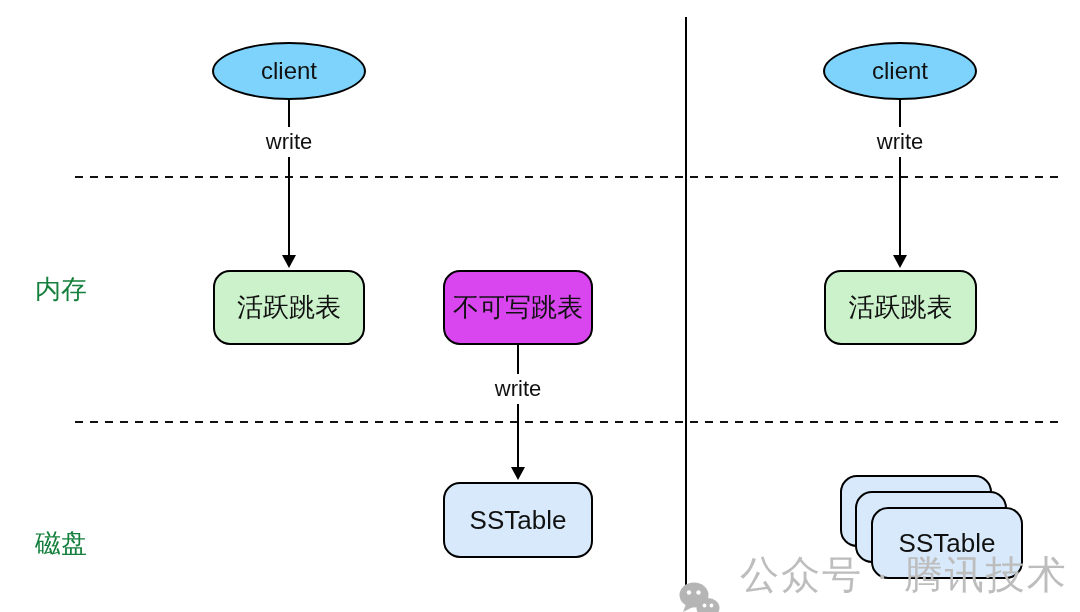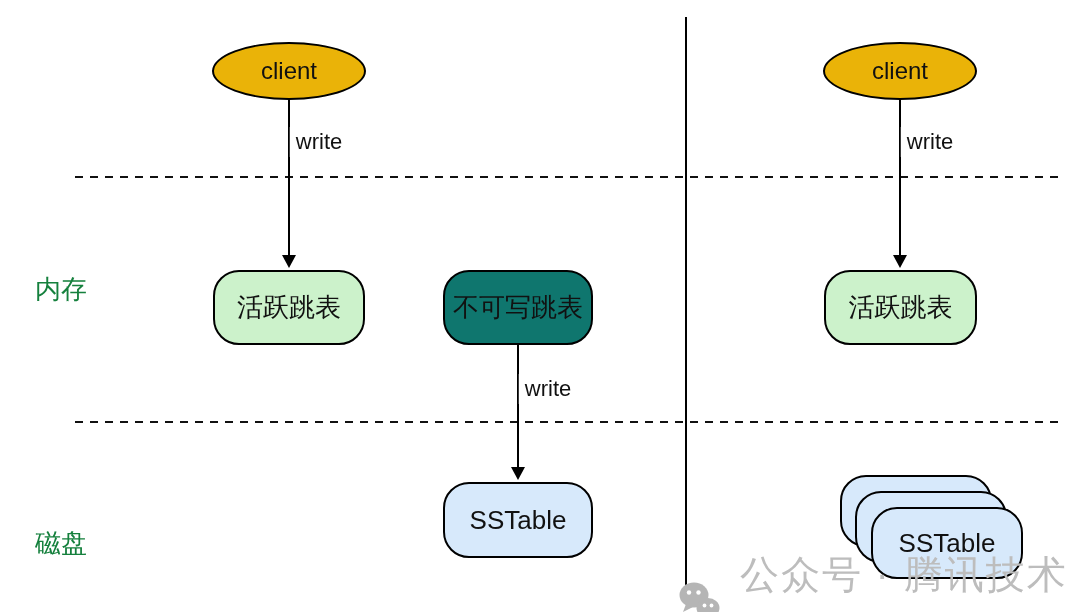--- a/index.html
+++ b/index.html
@@ -11,42 +11,42 @@
     background: #ffffff;
     overflow: hidden;
   }
   
   .ellipse {
     position: absolute;
     width: 154px;
     height: 58px;
     border: 2px solid #000;
     border-radius: 50%;
-    background: #eab308;
+    background: #7dd3fc;
     display: flex;
     align-items: center;
     justify-content: center;
     font-size: 24px;
     color: #111;
   }
   .ellipse.left { left: 212px; top: 42px; }
   .ellipse.right { left: 823px; top: 42px; }
   
   .node {
     position: absolute;
     border: 2px solid #000;
-    border-radius: 26px;
+    border-radius: 17px;
     display: flex;
     align-items: center;
     justify-content: center;
     font-size: 26px;
     color: #111;
   }
   .green { background: #ccf2cb; }
-  .red   { background: #0f766e; }
+  .red   { background: #d946ef; }
   .blue  { background: #d7e9fb; }
   .box-active-left      { left: 213px; top: 270px; width: 152px; height: 75px; }
   .box-immutable        { left: 443px; top: 270px; width: 150px; height: 75px; }
   .box-sstable-left     { left: 443px; top: 482px; width: 150px; height: 76px; }
   .box-active-right     { left: 824px; top: 270px; width: 153px; height: 75px; }
   .stack-back           { left: 840px; top: 475px; width: 152px; height: 72px; }
   .stack-middle         { left: 855px; top: 491px; width: 152px; height: 72px; }
   .stack-front          { left: 871px; top: 507px; width: 152px; height: 72px; }
   
   .vline {
@@ -61,21 +61,20 @@
     border-right: 7px solid transparent;
     border-top: 13px solid #000;
   }
   .edge-label {
     position: absolute;
     background: #fff;
     padding: 2px 6px;
     font-size: 22px;
     color: #111;
     transform: translateX(-50%);
-    margin-left: 30px;
   }
   
   .dashed {
     position: absolute;
     left: 75px;
     width: 990px;
     height: 2px;
     background: repeating-linear-gradient(90deg, #111 0 8px, transparent 8px 15px);
   }
   

